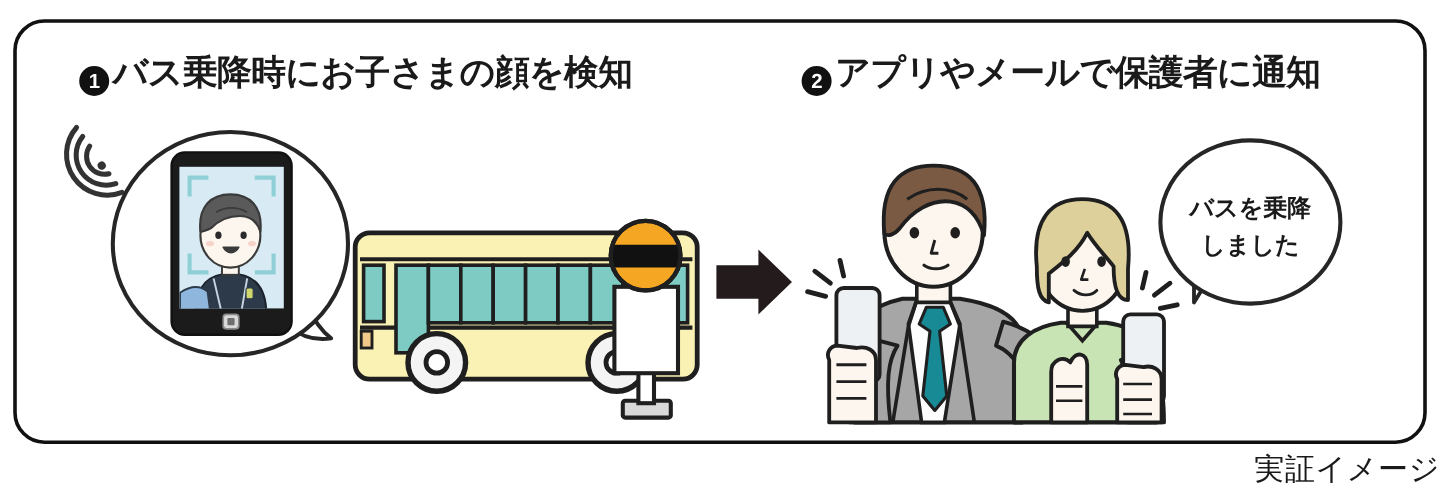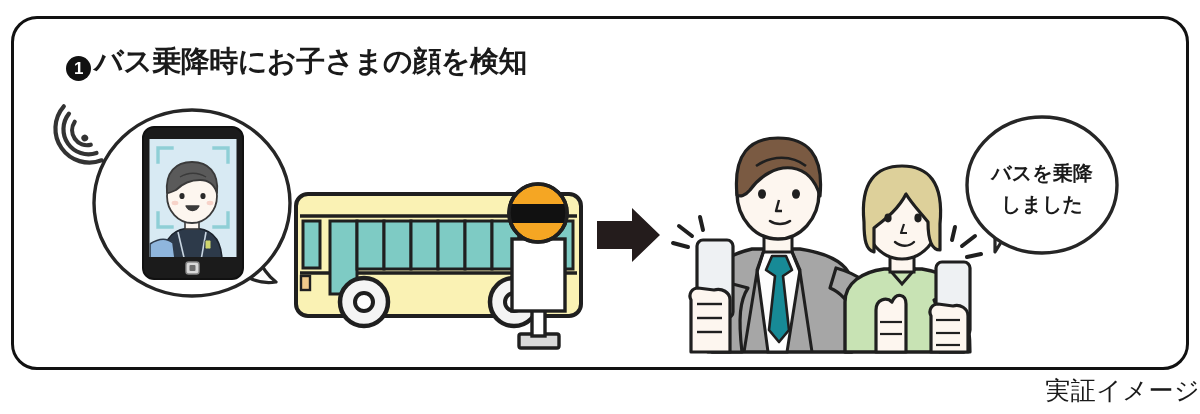--- a/index.html
+++ b/index.html
@@ -90,20 +90,23 @@
 <body>
 
 <div id="stage">
 
   <div class="frame"></div>
 
   <div class="heading" id="heading-1">
     <span class="num">1</span><span>バス乗降時にお子さまの顔を検知</span>
   </div>
 
+  <div class="heading" id="heading-2">
+    <span class="num">2</span><span>アプリやメールで保護者に通知</span>
+  </div>
 
   <svg class="art" viewBox="0 0 1200 414" xmlns="http://www.w3.org/2000/svg">
 
     <g transform="translate(86,131) rotate(-35)">
       <path d="M -4 14 A 15 15 0 0 1 -4 -14" fill="none" stroke="#333333" stroke-width="4.2" stroke-linecap="round"></path>
       <path d="M -4 24 A 25 25 0 0 1 -4 -24" fill="none" stroke="#333333" stroke-width="4.2" stroke-linecap="round"></path>
       <path d="M -4 33 A 34 34 0 0 1 -4 -33" fill="none" stroke="#333333" stroke-width="4.2" stroke-linecap="round"></path>
       <circle cx="-5" cy="5" r="3.4" fill="#333333"></circle>
     </g>
 

